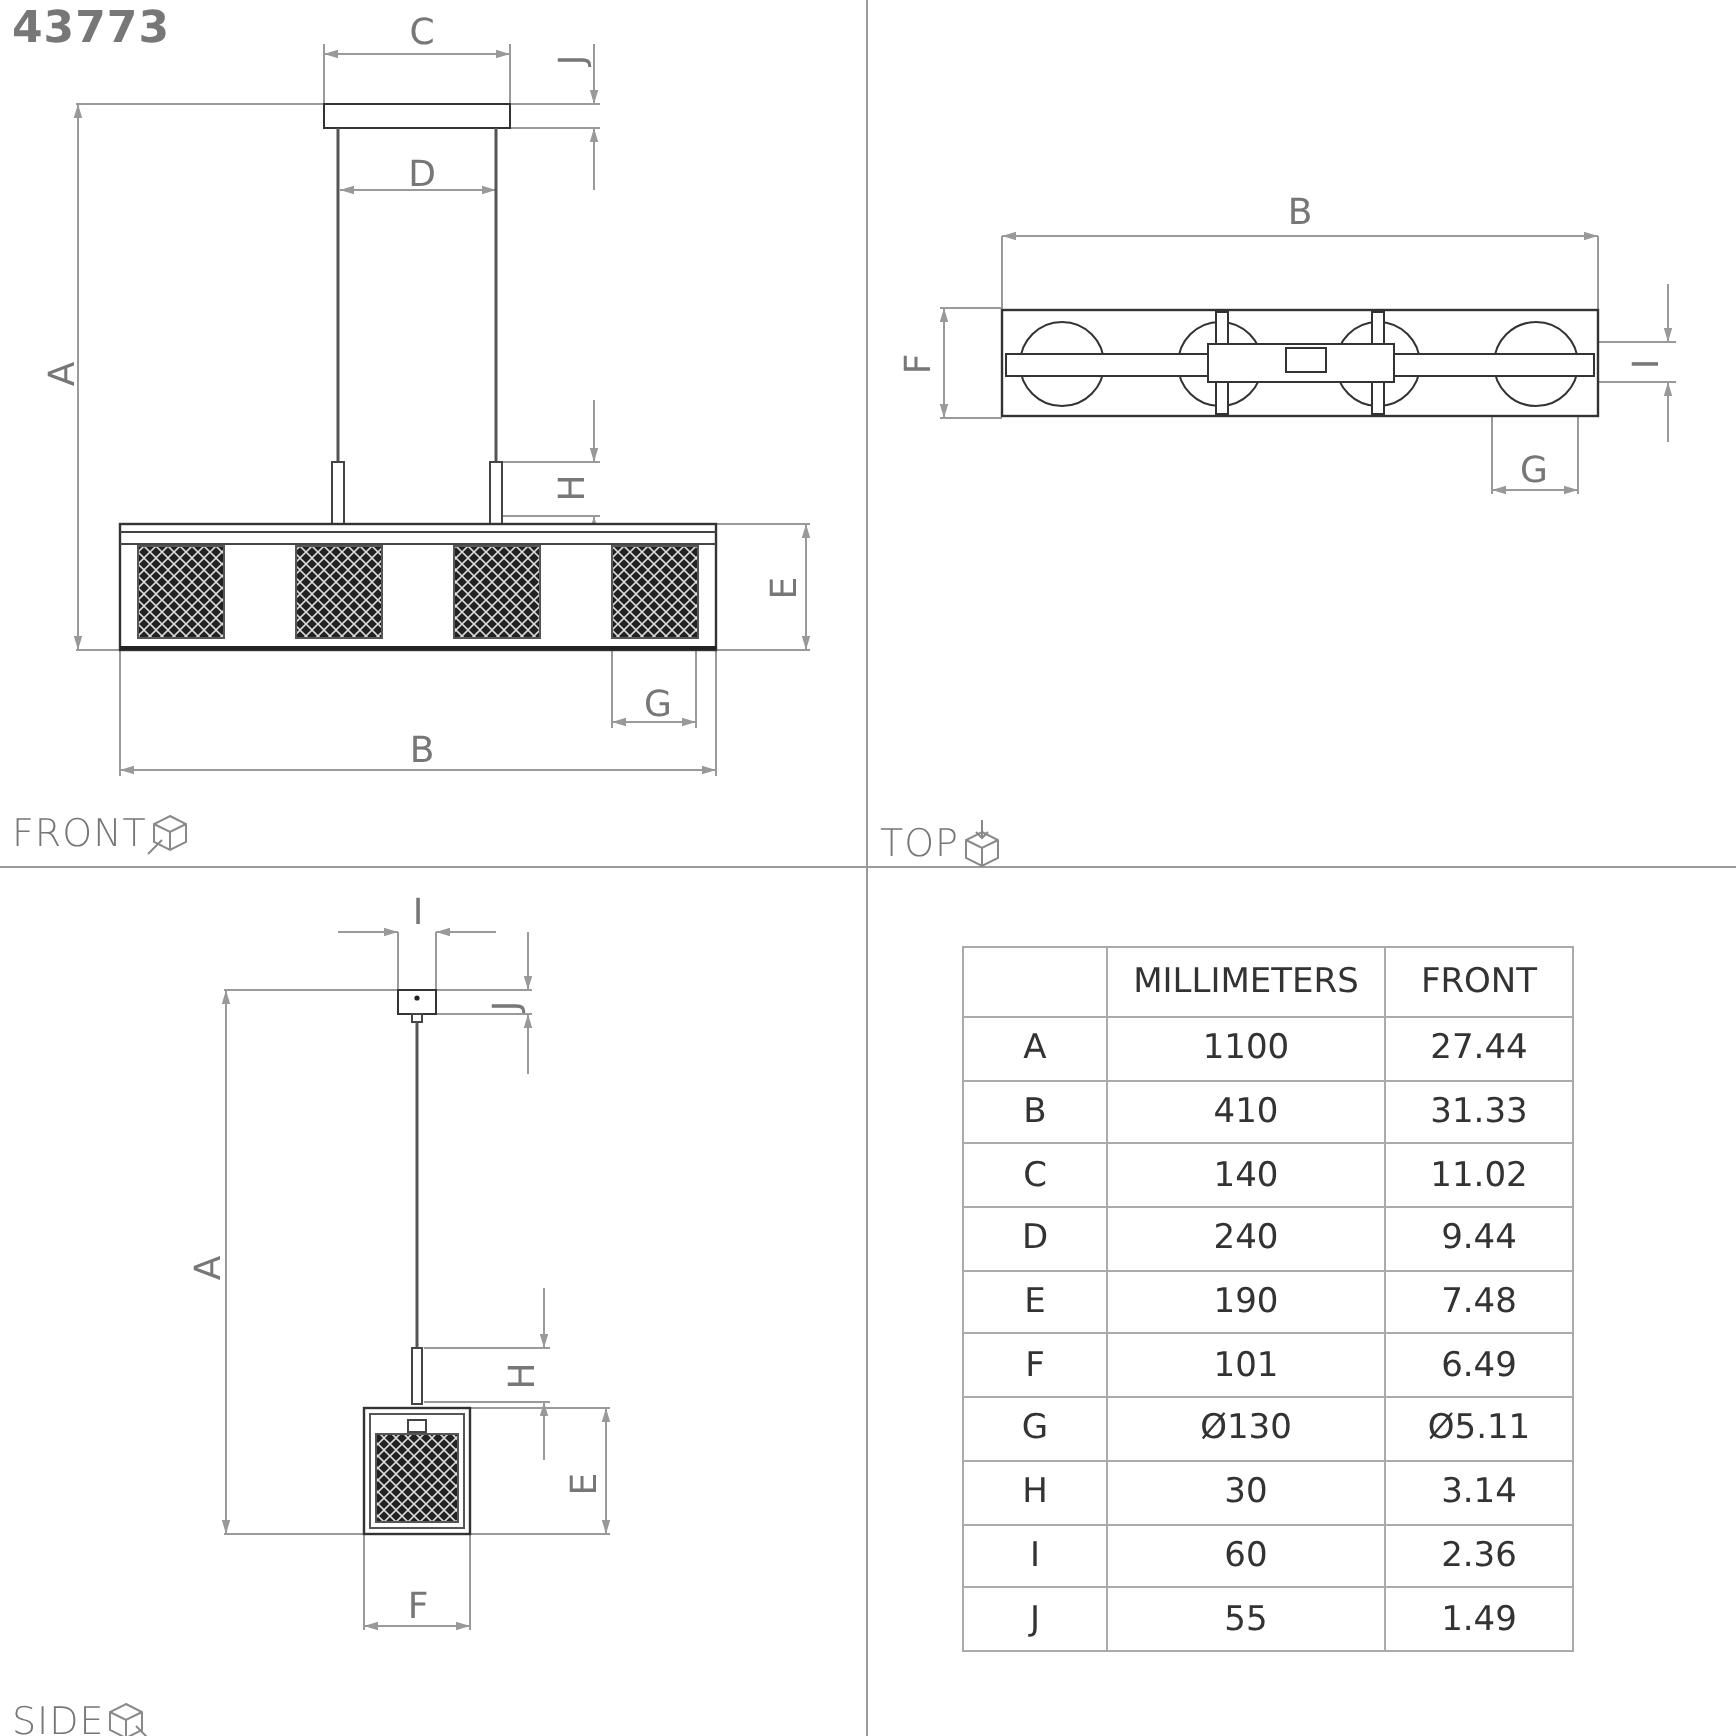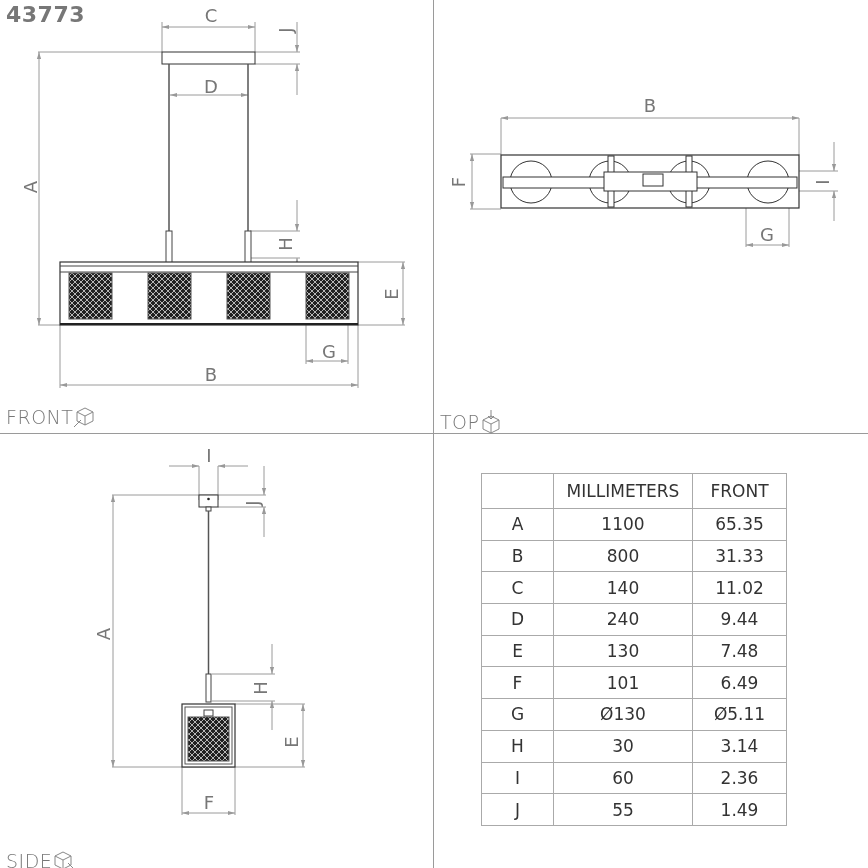--- a/index.html
+++ b/index.html
@@ -215,40 +215,40 @@
       <tr>
         <th class="c0"></th>
         <th class="c1">MILLIMETERS</th>
         <th class="c2">FRONT</th>
       </tr>
     </thead>
     <tbody>
       <tr>
           <td>A</td>
           <td>1100</td>
-          <td>65.35</td>
+          <td>27.44</td>
         </tr>
       <tr>
           <td>B</td>
-          <td>800</td>
+          <td>410</td>
           <td>31.33</td>
         </tr>
       <tr>
           <td>C</td>
           <td>140</td>
           <td>11.02</td>
         </tr>
       <tr>
           <td>D</td>
           <td>240</td>
           <td>9.44</td>
         </tr>
       <tr>
           <td>E</td>
-          <td>130</td>
+          <td>190</td>
           <td>7.48</td>
         </tr>
       <tr>
           <td>F</td>
           <td>101</td>
           <td>6.49</td>
         </tr>
       <tr>
           <td>G</td>
           <td>Ø130</td>

